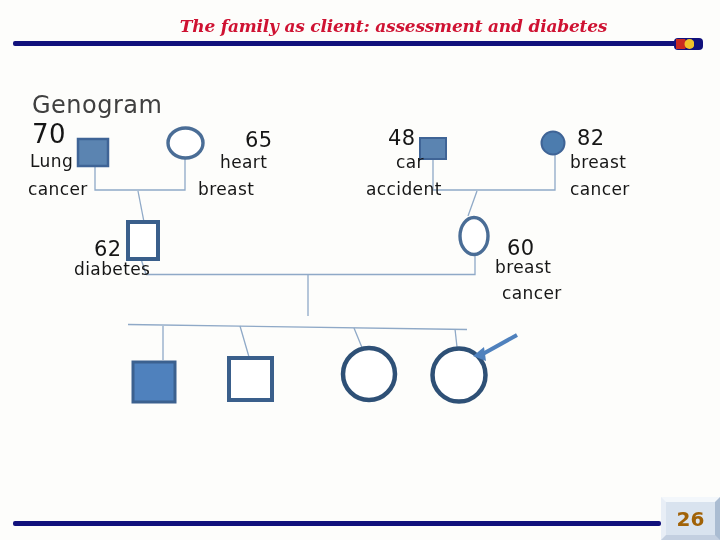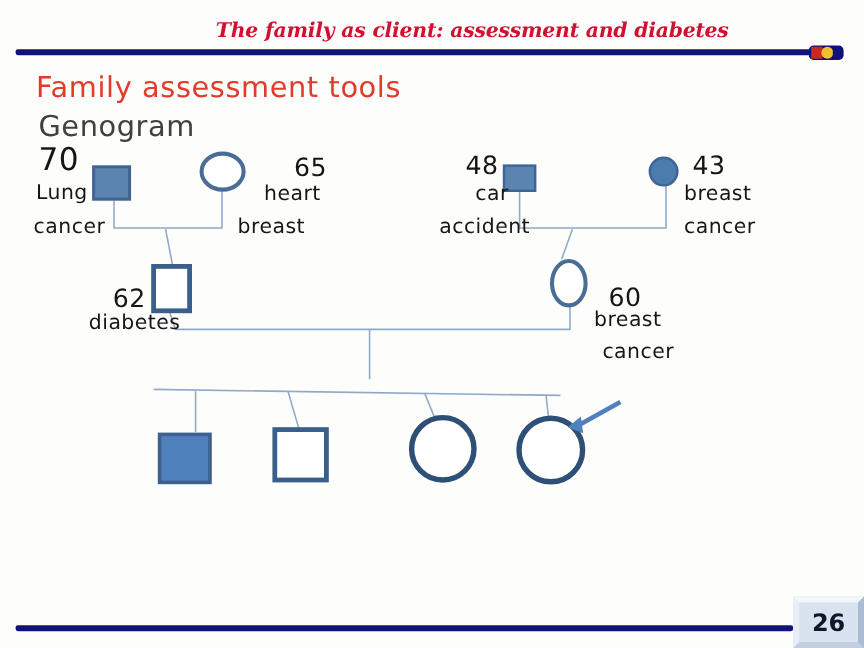--- a/index.html
+++ b/index.html
@@ -33,37 +33,36 @@
   .cond{font-size:17px;}
   .svg-layer{position:absolute;left:0;top:0;}
   
   .chip{
     position:absolute;left:661px;top:497px;width:59px;height:43px;
     box-sizing:border-box;background:#d9e3ef;
     border-top:5px solid #f3f7fb;border-left:5px solid #e8eef6;
     border-right:5px solid #aabcd2;border-bottom:5px solid #c3cfe0;
     display:flex;align-items:center;justify-content:center;
   }
-  .chip span{font-size:20px;font-weight:bold;color:#0f172a;}
+  .chip span{font-size:20px;font-weight:bold;color:#a16207;}
 </style>
 </head>
 <body>
 
 <div id="slide">
 
   <div class="header-title">The family as client: assessment and diabetes</div>
   <div class="rule rule-top"></div>
   <svg class="pen-icon" width="30" height="16" viewBox="0 0 30 16">
     <rect x="0" y="2" width="29" height="12" rx="4" fill="#11117c"></rect>
     <path d="M2,3 L11,3 Q14,8 11,13 L2,13 Z" fill="#c92a20"></path>
     <circle cx="15.5" cy="8" r="5" fill="#f0c12a"></circle>
     <path d="M20,3 L25,3 Q29,8 25,13 L20,13 Z" fill="#11117c"></path>
   </svg>
 
-  <div class="heading">Family assessment tools</div>
   <div class="subheading">Genogram</div>
 
   <svg class="svg-layer" width="720" height="540" viewBox="0 0 720 540">
     <g stroke="#8fa9c7" stroke-width="1.3" fill="none">
 
       <path d="M95,167 L95,190 L185,190 L185,159"></path>
       <path d="M138,191 L144,222"></path>
 
       <path d="M433,159 L433,190 L555,190 L555,155"></path>
       <path d="M477,191 L468,216"></path>
@@ -101,21 +100,21 @@
   <div class="lbl cond" style="left:28px;top:181px;">cancer</div>
 
   <div class="lbl age" style="left:221px;top:130px;margin-left:24px;">65</div>
   <div class="lbl cond" style="left:220px;top:154px;">heart</div>
   <div class="lbl cond" style="left:198px;top:181px;">breast</div>
 
   <div class="lbl age" style="left:388px;top:128px;">48</div>
   <div class="lbl cond" style="left:396px;top:154px;">car</div>
   <div class="lbl cond" style="left:366px;top:181px;">accident</div>
 
-  <div class="lbl age" style="left:577px;top:128px;">43</div>
+  <div class="lbl age" style="left:577px;top:128px;">82</div>
   <div class="lbl cond" style="left:570px;top:154px;">breast</div>
   <div class="lbl cond" style="left:570px;top:181px;">cancer</div>
 
   <div class="lbl age" style="left:94px;top:239px;">62</div>
   <div class="lbl cond" style="left:74px;top:261px;">diabetes</div>
 
   <div class="lbl age" style="left:507px;top:238px;">60</div>
   <div class="lbl cond" style="left:495px;top:259px;">breast</div>
   <div class="lbl cond" style="left:502px;top:285px;">cancer</div>
 

